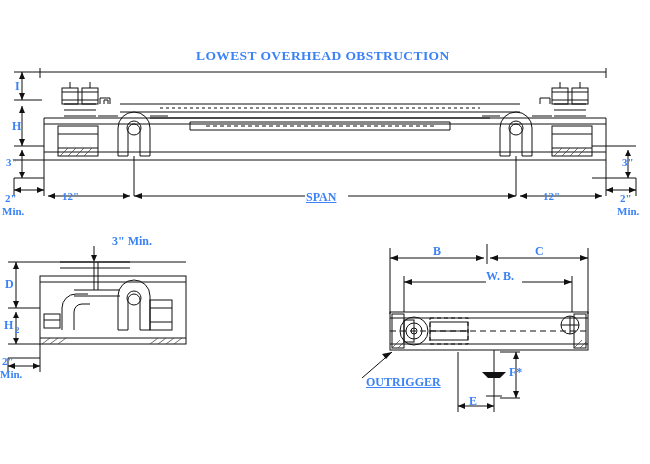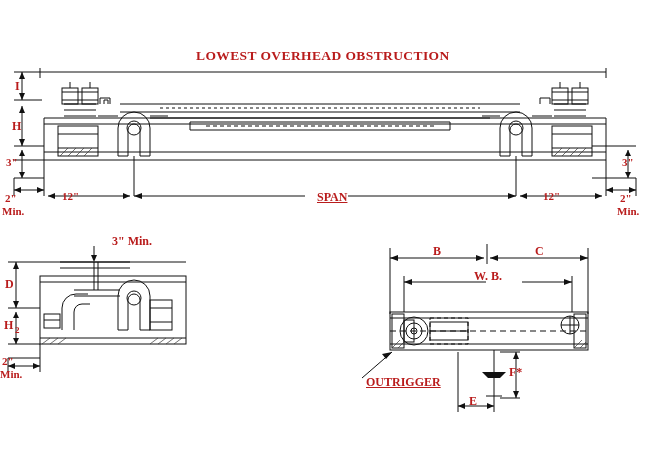--- a/index.html
+++ b/index.html
@@ -1,19 +1,19 @@
 <!DOCTYPE html>
 <html><head>
 <meta charset="utf-8">
 <style>
   html,body{margin:0;padding:0;background:#ffffff;}
   body{width:650px;height:464px;position:relative;font-family:"Liberation Serif",serif;color:#000;}
   #stage{position:relative;width:650px;height:464px;overflow:hidden;}
   svg{position:absolute;left:0;top:0;}
-  .lbl{position:absolute;font-family:"Liberation Serif",serif;color:#b91c1c;white-space:nowrap;}
+  .lbl{position:absolute;font-family:"Liberation Serif",serif;color:#3b82f6;white-space:nowrap;}
   .bold{font-weight:bold;}
   .sm{font-size:11px;}
   .md{font-size:12px;}
   .lg{font-size:13.5px;letter-spacing:.4px;}
 </style>
 </head>
 <body>
 
 <div id="stage">
 
@@ -267,29 +267,29 @@
 <div class="lbl bold sm" style="left:6px;top:156px;">3"</div>
 <div class="lbl bold sm" style="left:622px;top:156px;">3"</div>
 
 <div class="lbl bold sm" style="left:5px;top:192px;">2"</div>
 <div class="lbl bold sm" style="left:2px;top:205px;">Min.</div>
 <div class="lbl bold sm" style="left:620px;top:192px;">2"</div>
 <div class="lbl bold sm" style="left:617px;top:205px;">Min.</div>
 
 <div class="lbl bold sm" style="left:62px;top:190px;">12"</div>
 <div class="lbl bold sm" style="left:543px;top:190px;">12"</div>
-<div class="lbl bold md" style="left:317px;top:190px;text-decoration:underline;">SPAN</div>
+<div class="lbl bold md" style="left:306px;top:190px;text-decoration:underline;">SPAN</div>
 
 <div class="lbl bold md" style="left:112px;top:234px;">3" Min.</div>
 <div class="lbl bold md" style="left:5px;top:277px;">D</div>
 <div class="lbl bold md" style="left:4px;top:318px;">H</div>
 <div class="lbl bold" style="left:15px;top:325px;font-size:9px;">2</div>
 <div class="lbl bold sm" style="left:2px;top:355px;">2"</div>
 <div class="lbl bold sm" style="left:0px;top:368px;">Min.</div>
 
 <div class="lbl bold md" style="left:433px;top:244px;">B</div>
 <div class="lbl bold md" style="left:535px;top:244px;">C</div>
-<div class="lbl bold md" style="left:474px;top:269px;">W. B.</div>
+<div class="lbl bold md" style="left:486px;top:269px;">W. B.</div>
 <div class="lbl bold md" style="left:366px;top:375px;text-decoration:underline;">OUTRIGGER</div>
 <div class="lbl bold md" style="left:469px;top:394px;">E</div>
 <div class="lbl bold md" style="left:509px;top:365px;">F*</div>
 
 </div>
 
 </body></html>

